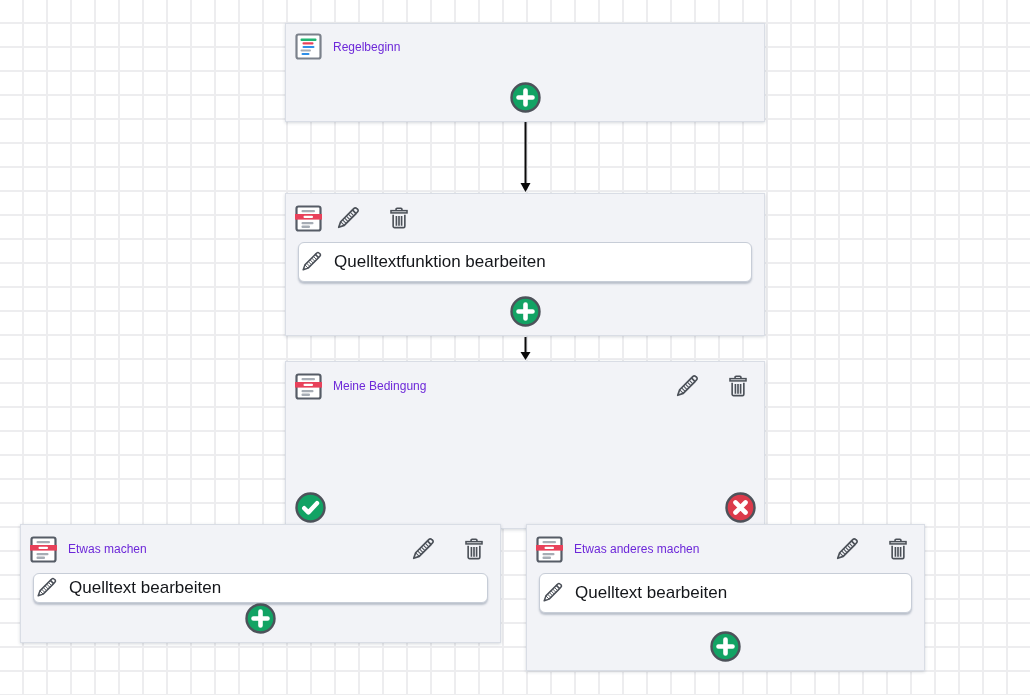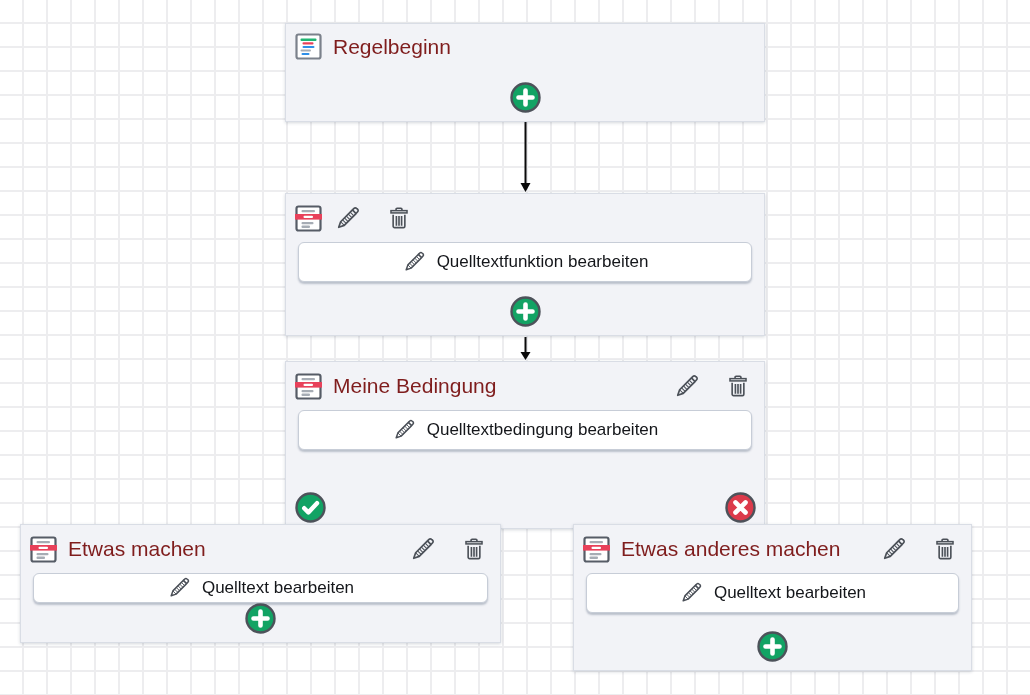--- a/index.html
+++ b/index.html
@@ -28,22 +28,22 @@
     box-shadow: 0 1px 3px rgba(70, 80, 100, 0.22);
   }
   .node-header {
     display: flex;
     align-items: center;
     gap: 11px;
     padding: 9px 12px 6px 9px;
   }
   .node-title {
     flex: 1;
-    font-size: 21px;
-    color: #7f1d1d;
+    font-size: 12px;
+    color: #6d28d9;
     white-space: nowrap;
     overflow: hidden;
   }
   .doc-icon { width: 27px; height: 27px; flex: 0 0 auto; }
 
   .icon-btn {
     width: 28px; height: 30px;
     background: none; border: none; padding: 0;
     display: flex; align-items: center; justify-content: center;
     cursor: pointer;
@@ -51,21 +51,21 @@
   }
   .icon-btn + .icon-btn { margin-left: 13px; }
 
   .edit-source-btn {
     margin: 3px 12px 0 12px;
     height: 40px;
     background: #ffffff;
     border: 1px solid #c7cdd7;
     border-radius: 6px;
     box-shadow: 0 2px 2px rgba(120, 130, 150, 0.45);
-    display: flex; align-items: center; justify-content: center;
+    display: flex; align-items: center; justify-content: flex-start;
     gap: 11px;
     font-size: 17px;
     color: #14161a;
     cursor: pointer;
     font-family: inherit;
   }
 
   .plus-row {
     margin-top: auto;
     display: flex;
@@ -211,46 +211,72 @@
         <svg width="27" height="27" viewBox="0 0 24 24">
             <use href="#tpl-pencil"></use>
           </svg>
       </button>
       <button class="icon-btn">
         <svg width="26" height="26" viewBox="0 0 24 24">
             <use href="#tpl-trash"></use>
           </svg>
       </button>
     </div>
+    <div class="branch-row">
+      <button class="circle-btn">
+        <svg width="31" height="31" viewBox="0 0 31 31">
+            <use href="#tpl-check"></use>
+          </svg>
+      </button>
+      <button class="circle-btn">
+        <svg width="31" height="31" viewBox="0 0 31 31">
+            <use href="#tpl-x"></use>
+          </svg>
+      </button>
+    </div>
+  </div>
+
+  <div class="node" style="left:20px; top:524px; width:481px; height:119px;">
+    <div class="node-header">
+      <svg class="doc-icon" viewBox="0 0 27 27">
+          <use href="#tpl-doc-block"></use>
+        </svg>
+      <span class="node-title">Etwas machen</span>
+      <button class="icon-btn">
+        <svg width="27" height="27" viewBox="0 0 24 24">
+            <use href="#tpl-pencil"></use>
+          </svg>
+      </button>
+      <button class="icon-btn">
+        <svg width="26" height="26" viewBox="0 0 24 24">
+            <use href="#tpl-trash"></use>
+          </svg>
+      </button>
+    </div>
     <button class="edit-source-btn">
       <svg width="24" height="24" viewBox="0 0 24 24">
           <use href="#tpl-pencil"></use>
         </svg>
-      <span>Quelltextbedingung bearbeiten</span>
+      <span>Quelltext bearbeiten</span>
     </button>
-    <div class="branch-row">
-      <button class="circle-btn">
-        <svg width="31" height="31" viewBox="0 0 31 31">
-            <use href="#tpl-check"></use>
-          </svg>
-      </button>
-      <button class="circle-btn">
-        <svg width="31" height="31" viewBox="0 0 31 31">
-            <use href="#tpl-x"></use>
-          </svg>
-      </button>
-    </div>
-  </div>
-
-  <div class="node" style="left:20px; top:524px; width:481px; height:119px;">
+    <div class="plus-row">
+      <button class="circle-btn">
+        <svg width="31" height="31" viewBox="0 0 31 31">
+            <use href="#tpl-plus"></use>
+          </svg>
+      </button>
+    </div>
+  </div>
+
+  <div class="node" style="left:526px; top:524px; width:399px; height:147px;">
     <div class="node-header">
       <svg class="doc-icon" viewBox="0 0 27 27">
           <use href="#tpl-doc-block"></use>
         </svg>
-      <span class="node-title">Etwas machen</span>
+      <span class="node-title">Etwas anderes machen</span>
       <button class="icon-btn">
         <svg width="27" height="27" viewBox="0 0 24 24">
             <use href="#tpl-pencil"></use>
           </svg>
       </button>
       <button class="icon-btn">
         <svg width="26" height="26" viewBox="0 0 24 24">
             <use href="#tpl-trash"></use>
           </svg>
       </button>
@@ -263,45 +289,13 @@
     </button>
     <div class="plus-row">
       <button class="circle-btn">
         <svg width="31" height="31" viewBox="0 0 31 31">
             <use href="#tpl-plus"></use>
           </svg>
       </button>
     </div>
   </div>
 
-  <div class="node" style="left:526px; top:524px; width:399px; height:147px;margin-left:47px;">
-    <div class="node-header">
-      <svg class="doc-icon" viewBox="0 0 27 27">
-          <use href="#tpl-doc-block"></use>
-        </svg>
-      <span class="node-title">Etwas anderes machen</span>
-      <button class="icon-btn">
-        <svg width="27" height="27" viewBox="0 0 24 24">
-            <use href="#tpl-pencil"></use>
-          </svg>
-      </button>
-      <button class="icon-btn">
-        <svg width="26" height="26" viewBox="0 0 24 24">
-            <use href="#tpl-trash"></use>
-          </svg>
-      </button>
-    </div>
-    <button class="edit-source-btn">
-      <svg width="24" height="24" viewBox="0 0 24 24">
-          <use href="#tpl-pencil"></use>
-        </svg>
-      <span>Quelltext bearbeiten</span>
-    </button>
-    <div class="plus-row">
-      <button class="circle-btn">
-        <svg width="31" height="31" viewBox="0 0 31 31">
-            <use href="#tpl-plus"></use>
-          </svg>
-      </button>
-    </div>
-  </div>
-
 </div>
 
 </body></html>

